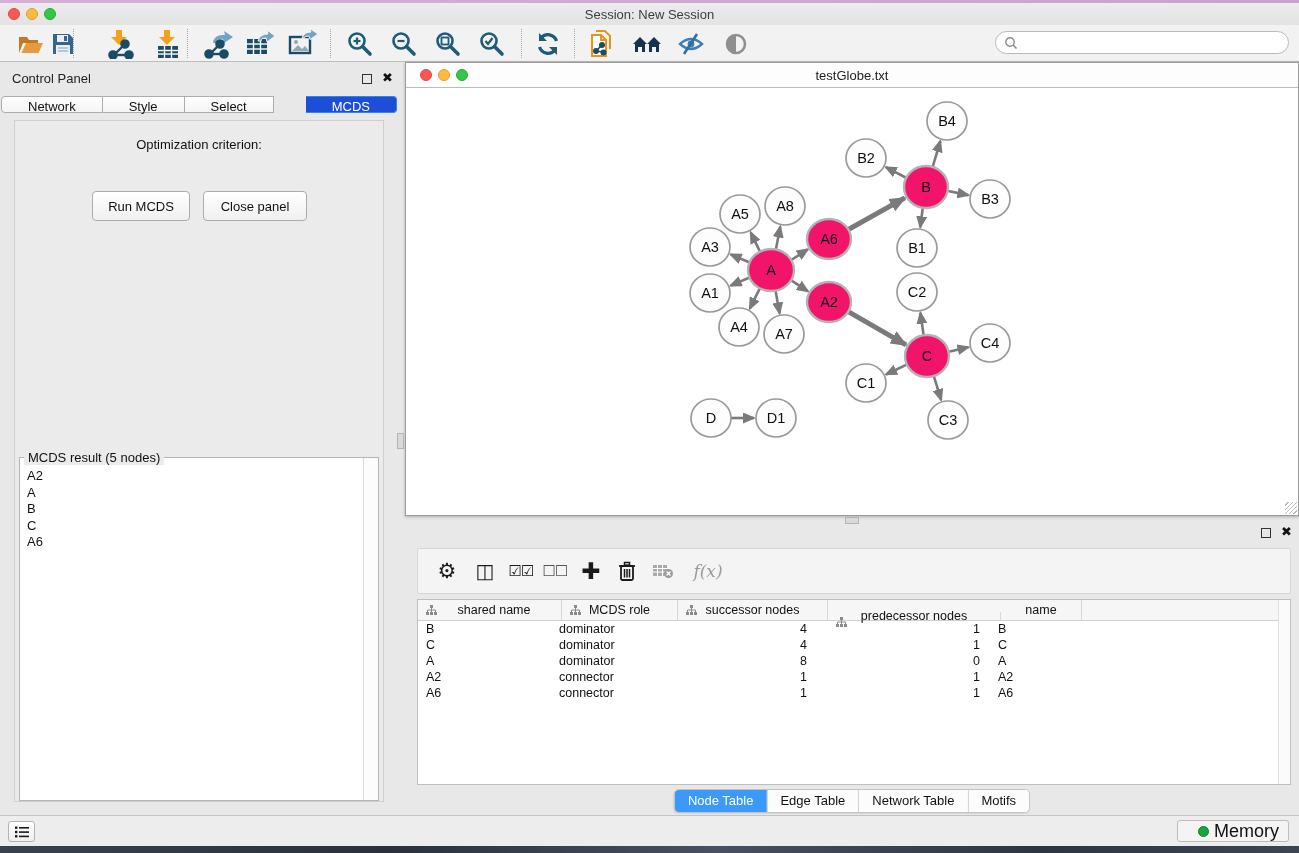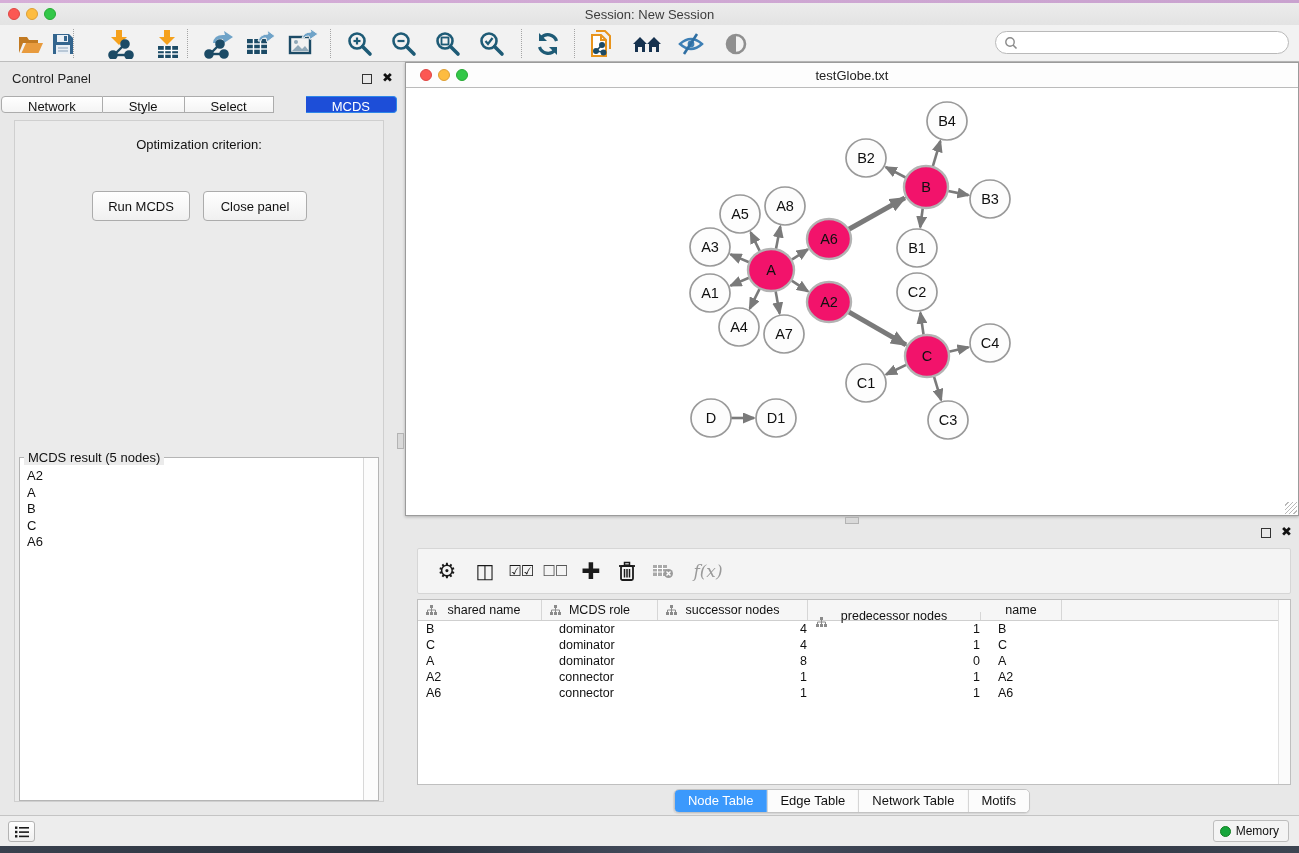--- a/index.html
+++ b/index.html
@@ -116,23 +116,23 @@
     border-left:1px solid #D2D2D2; background:#FCFCFC; }
   .tp-tab:first-child { border-left:none; }
   .tp-tab.selected { background:#3B99FC; color:#fff; }
 
   
   .statusbar { position:absolute; left:0; top:815px; width:1299px; height:31px;
     background:#EDEDED; border-top:1px solid #C4C4C4; }
   .sb-left-btn { position:absolute; left:8px; top:5px; width:27px; height:21px;
     background:linear-gradient(#FFF,#EFEFEF); border:1px solid #B3B3B3; border-radius:3px;
     display:flex; align-items:center; justify-content:center; }
-  .memory-btn { position:absolute; right:10px; top:4px; height:22px; padding:0 9px 0 6px;
+  .memory-btn { position:absolute; right:10px; top:4px; height:22px; padding:0 9px 0 20px;
     background:#F4F4F4; border:1px solid #BDBDBD; border-radius:3px;
-    display:flex; align-items:center; gap:5px; font-size:12px; color:#111; }
+    display:flex; align-items:center; gap:5px; font-size:18px; color:#111; }
   .mem-dot { width:11px; height:11px; border-radius:50%; background:#17A63C; border:1px solid #12argin822; border:1px solid #128022; }
   .bottom-strip { position:absolute; left:0; top:846px; width:1299px; height:7px;
     background:linear-gradient(90deg,#39414E,#2A313D 30%,#485061 55%,#2E3542 80%,#3D4552); }
 
   .fx { font-family:"DejaVu Serif",serif; font-style:italic; font-size:17px; color:#9a9a9a; }
   svg { display:block; }
 </style>
 </head>
 <body>
 
@@ -498,21 +498,21 @@
             </g>
           <circle cx="16.5" cy="10.5" r="4.5" fill="#9B9B9B"></circle>
           <path d="M14.5 8.5 l4 4 M18.5 8.5 l-4 4" stroke="#fff" stroke-width="1.4"></path>
         </svg>
       </span>
       <span class="ticon fx" style="margin-left:10px; width:40px">f(x)</span>
     </div>
 
     <div class="tp-table">
       <div class="thead" id="table-head">
-          <div class="th" style="width: 124px; padding-left: 9px;">
+          <div class="th" style="width: 144px; padding-left: 9px;">
             <svg class="tree" width="11" height="11" viewBox="0 0 11 11">
               <g fill="#8a8a8a">
                 <rect x="4" y="0" width="3" height="3"></rect>
                 <rect x="0" y="7" width="3" height="3"></rect>
                 <rect x="4" y="7" width="3" height="3"></rect>
                 <rect x="8" y="7" width="3" height="3"></rect>
               </g>
               <path d="M5.5 3v2 M1.5 7V5h8v2 M5.5 5v2" stroke="#8a8a8a" fill="none"></path>
             </svg>
             <span>shared name</span>

